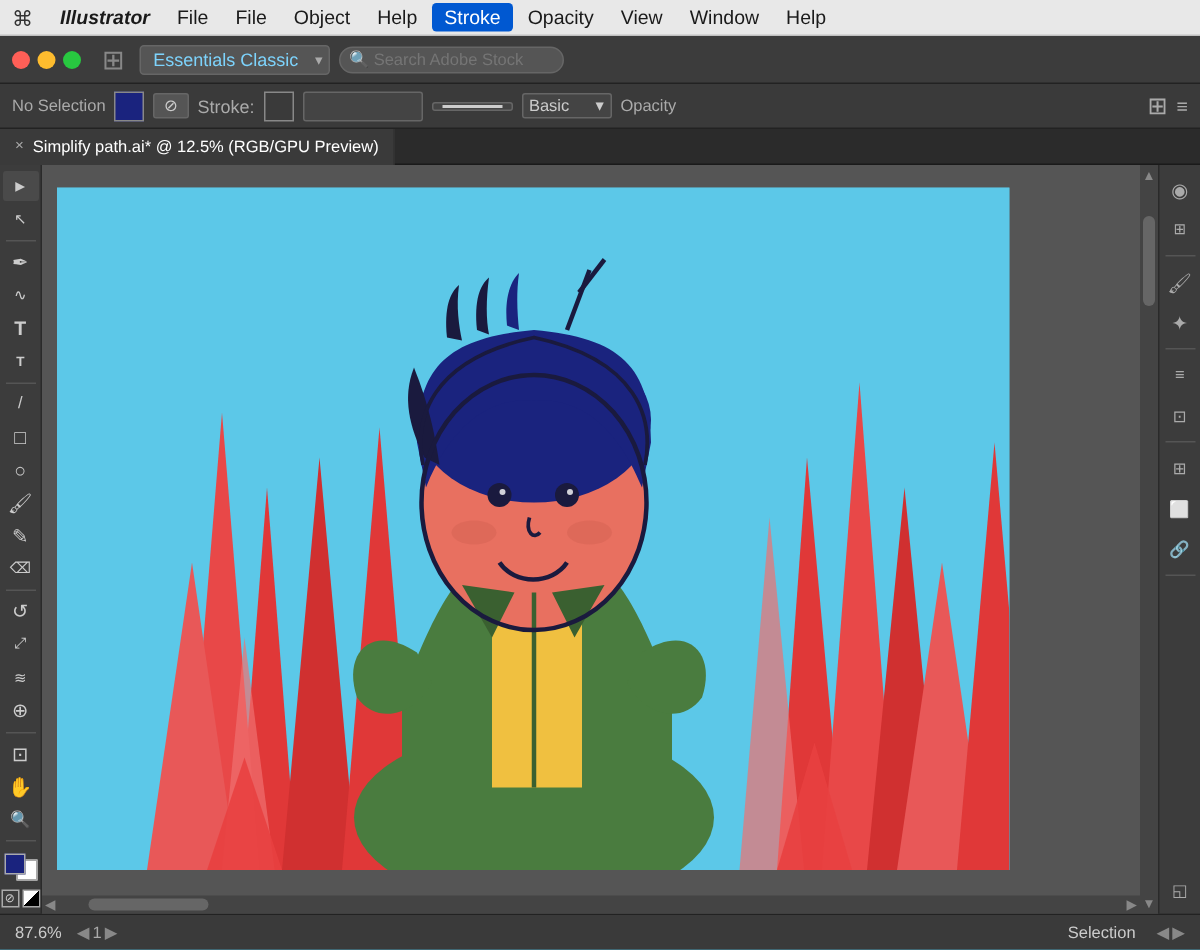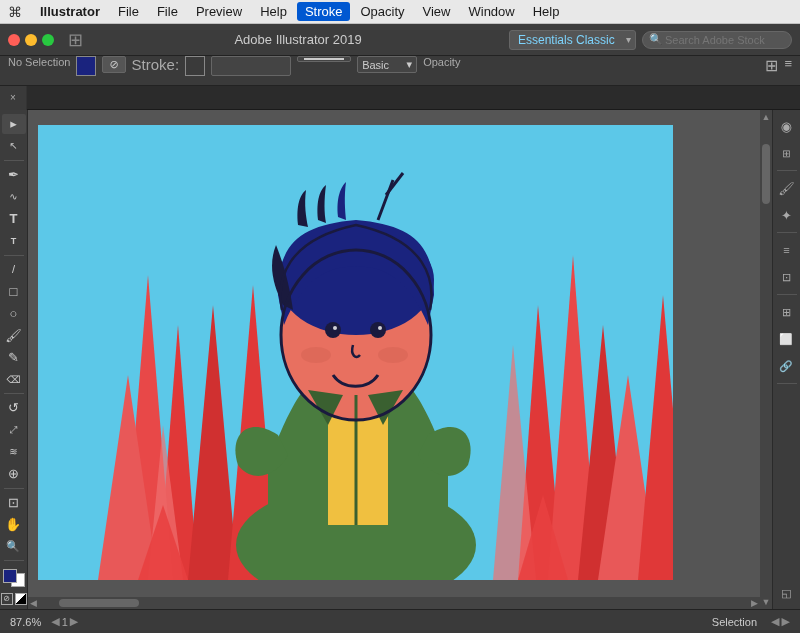--- a/index.html
+++ b/index.html
@@ -17,21 +17,21 @@
     }
     .apple-logo { margin-right: 8px; font-size: 14px; color: #333; }
     .menu-item {
       padding: 2px 8px;
       font-size: 13px;
       color: #1a1a1a;
       border-radius: 3px;
       cursor: pointer;
     }
     .menu-item.active { background: #0058d1; color: white; }
-    .menu-app-name { font-weight: bold; }
+    .menu-app-name { font-weight: bold; font-style: italic; }
 
     
     #toolbar {
       height: 32px;
       background: #3c3c3c;
       display: flex;
       align-items: center;
       padding: 0 8px;
       gap: 6px;
       border-bottom: 1px solid #222;
@@ -92,21 +92,21 @@
     .tl { width: 12px; height: 12px; border-radius: 50%; cursor: pointer; }
     .tl-red { background: #ff5f57; }
     .tl-yellow { background: #febc2e; }
     .tl-green { background: #28c840; }
 
     
     #options-bar {
       height: 30px;
       background: #3a3a3a;
       display: flex;
-      align-items: flex-start;
+      align-items: center;
       padding: 0 8px;
       gap: 6px;
       border-bottom: 1px solid #222;
     }
     .options-label { color: #aaa; font-size: 11px; }
     .options-swatch {
       width: 20px; height: 20px;
       background: #1a237e;
       border: 1px solid #888;
       cursor: pointer;
@@ -114,21 +114,21 @@
     .options-btn {
       background: #555;
       border: 1px solid #666;
       border-radius: 2px;
       color: #ccc;
       font-size: 11px;
       padding: 1px 6px;
       cursor: pointer;
       display: flex; align-items: center; gap: 2px;
     }
-    .stroke-label { color: #aaa; font-size: 15px; }
+    .stroke-label { color: #aaa; font-size: 12px; }
     .stroke-swatch {
       width: 20px; height: 20px;
       background: transparent;
       border: 1px solid #888;
       cursor: pointer;
     }
     .basic-selector {
       background: #444;
       border: 1px solid #666;
       border-radius: 2px;
@@ -285,37 +285,36 @@
     .scroll-btn { color: #888; font-size: 9px; cursor: pointer; padding: 2px; }
   </style>
 </head>
 <body>
 
 <div id="menubar">
   <span class="apple-logo">⌘</span>
   <span class="menu-item menu-app-name">Illustrator</span>
   <span class="menu-item">File</span>
   <span class="menu-item">File</span>
-  <span class="menu-item">Preview</span>
+  <span class="menu-item">Object</span>
   <span class="menu-item">Help</span>
   <span class="menu-item active">Stroke</span>
   <span class="menu-item">Opacity</span>
   <span class="menu-item">View</span>
   <span class="menu-item">Window</span>
   <span class="menu-item">Help</span>
 </div>
 
 <div id="toolbar">
   <div class="traffic-lights">
     <div class="tl tl-red"></div>
     <div class="tl tl-yellow"></div>
     <div class="tl tl-green"></div>
   </div>
   <div style="font-size:18px; color:#888; margin-right:4px;">⊞</div>
-  <span class="toolbar-title">Adobe Illustrator 2019</span>
   <div class="workspace-wrapper">
     <select class="workspace-selector">
       <option>Essentials Classic</option>
     </select>
     <span class="workspace-arrow">▾</span>
   </div>
   <div class="search-wrapper">
     <span class="search-icon-inline">🔍</span>
     <input class="search-box" type="text" placeholder="Search Adobe Stock" style="">
   </div>
@@ -341,20 +340,21 @@
   </div>
   <span class="opacity-label">Opacity</span>
   <span class="options-spacer"></span>
   <span class="options-icon" style="font-size:16px;">⊞</span>
   <span class="options-icon">≡</span>
 </div>
 
 <div id="tab-bar">
   <div class="tab active">
     <span class="tab-close">×</span>
+    <span>Simplify path.ai* @ 12.5% (RGB/GPU Preview)</span>
   </div>
 </div>
 
 <div id="main-layout" style="height: 499px;">
 
   <div id="left-toolbox">
     <div class="tool-btn selected">
       <span>▸</span>
     </div>
     <div class="tool-btn">

